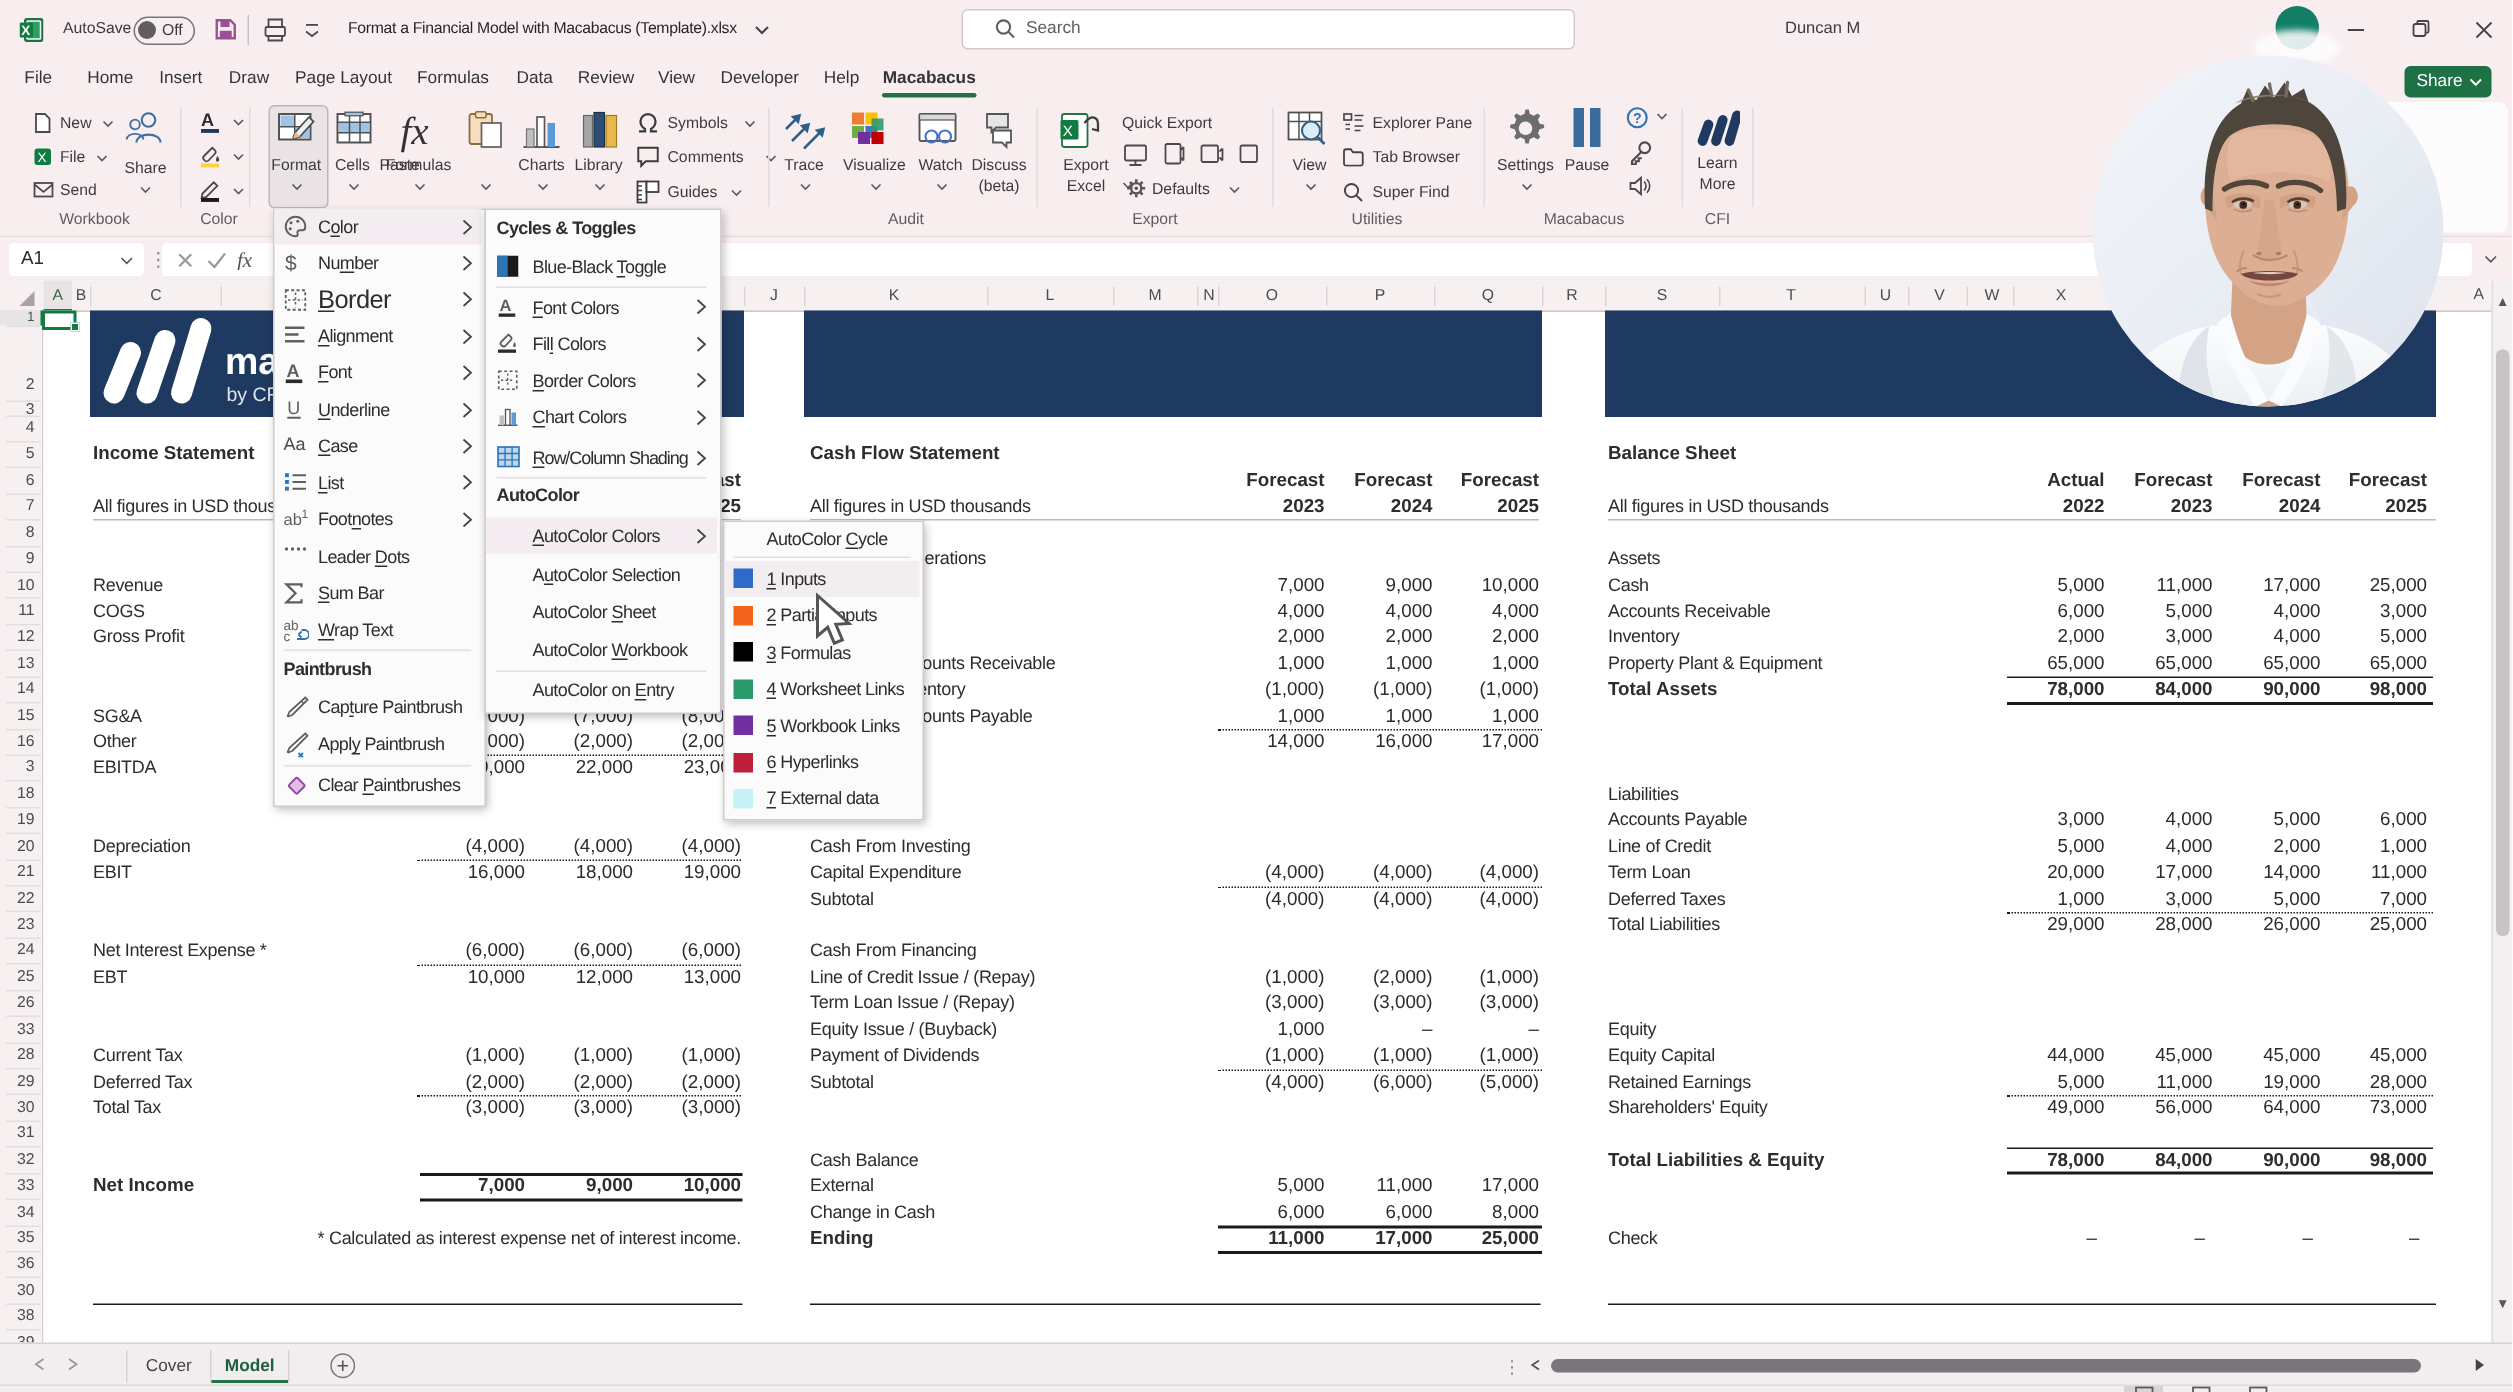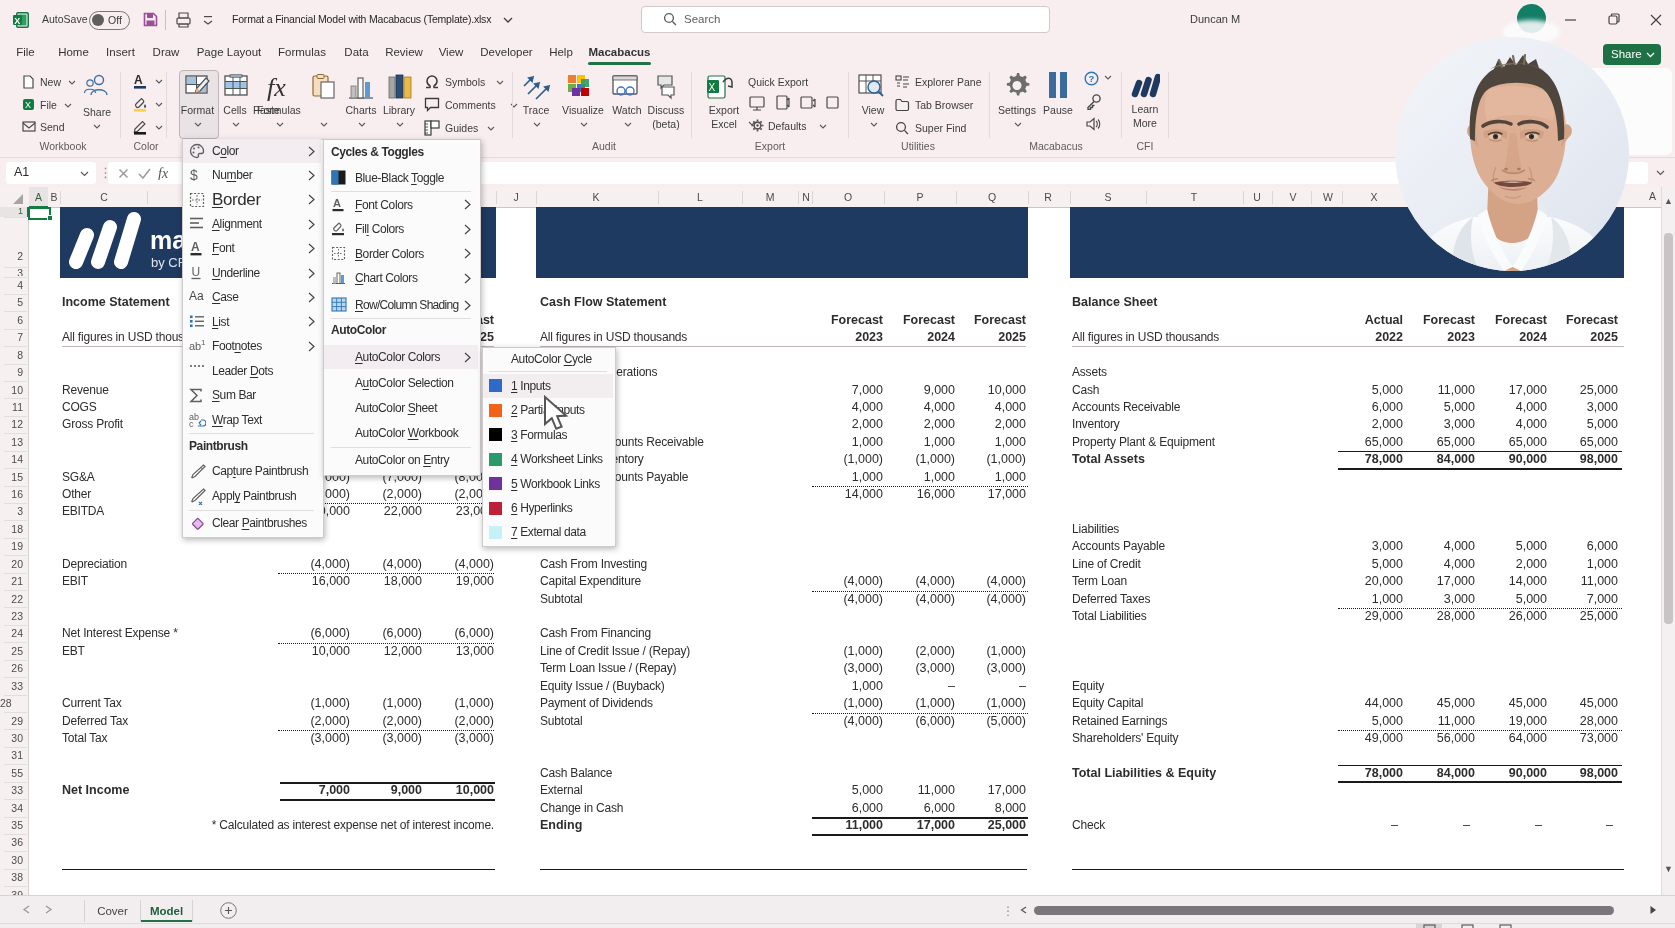--- a/index.html
+++ b/index.html
@@ -355,25 +355,25 @@
       <div style="position: absolute; left: 0px; top: 520.88px; width: 23px; text-align: right; font-size: 10.5px; color: rgb(76, 76, 76); height: 17.42px; line-height: 17.42px; clip: auto;">18</div>
       <div style="position: absolute; left: 0px; top: 538.3px; width: 23px; text-align: right; font-size: 10.5px; color: rgb(76, 76, 76); height: 17.42px; line-height: 17.42px; clip: auto;">19</div>
       <div style="position: absolute; left: 0px; top: 555.72px; width: 23px; text-align: right; font-size: 10.5px; color: rgb(76, 76, 76); height: 17.42px; line-height: 17.42px; clip: auto;">20</div>
       <div style="position: absolute; left: 0px; top: 573.14px; width: 23px; text-align: right; font-size: 10.5px; color: rgb(76, 76, 76); height: 17.42px; line-height: 17.42px; clip: auto;">21</div>
       <div style="position: absolute; left: 0px; top: 590.56px; width: 23px; text-align: right; font-size: 10.5px; color: rgb(76, 76, 76); height: 17.42px; line-height: 17.42px; clip: auto;">22</div>
       <div style="position: absolute; left: 0px; top: 607.98px; width: 23px; text-align: right; font-size: 10.5px; color: rgb(76, 76, 76); height: 17.42px; line-height: 17.42px; clip: auto;">23</div>
       <div style="position: absolute; left: 0px; top: 625.4px; width: 23px; text-align: right; font-size: 10.5px; color: rgb(76, 76, 76); height: 17.42px; line-height: 17.42px; clip: auto;">24</div>
       <div style="position: absolute; left: 0px; top: 642.82px; width: 23px; text-align: right; font-size: 10.5px; color: rgb(76, 76, 76); height: 17.42px; line-height: 17.42px; clip: auto;">25</div>
       <div style="position: absolute; left: 0px; top: 660.24px; width: 23px; text-align: right; font-size: 10.5px; color: rgb(76, 76, 76); height: 17.42px; line-height: 17.42px; clip: auto;">26</div>
       <div style="position: absolute; left: 0px; top: 677.66px; width: 23px; text-align: right; font-size: 10.5px; color: rgb(76, 76, 76); height: 17.42px; line-height: 17.42px; clip: auto;">33</div>
-      <div style="position: absolute; left: 0px; top: 695.08px; width: 23px; text-align: left; font-size: 10.5px; color: rgb(76, 76, 76); height: 17.42px; line-height: 17.42px; clip: auto;">28</div>
+      <div style="position: absolute; left: 0px; top: 695.08px; width: 23px; text-align: right; font-size: 10.5px; color: rgb(76, 76, 76); height: 17.42px; line-height: 17.42px; clip: auto;">28</div>
       <div style="position: absolute; left: 0px; top: 712.5px; width: 23px; text-align: right; font-size: 10.5px; color: rgb(76, 76, 76); height: 17.42px; line-height: 17.42px; clip: auto;">29</div>
       <div style="position: absolute; left: 0px; top: 729.92px; width: 23px; text-align: right; font-size: 10.5px; color: rgb(76, 76, 76); height: 17.42px; line-height: 17.42px; clip: auto;">30</div>
       <div style="position: absolute; left: 0px; top: 747.34px; width: 23px; text-align: right; font-size: 10.5px; color: rgb(76, 76, 76); height: 17.42px; line-height: 17.42px; clip: auto;">31</div>
-      <div style="position: absolute; left: 0px; top: 764.76px; width: 23px; text-align: right; font-size: 10.5px; color: rgb(76, 76, 76); height: 17.42px; line-height: 17.42px; clip: auto;">55</div>
+      <div style="position: absolute; left: 0px; top: 764.76px; width: 23px; text-align: right; font-size: 10.5px; color: rgb(76, 76, 76); height: 17.42px; line-height: 17.42px; clip: auto;">32</div>
       <div style="position: absolute; left: 0px; top: 782.18px; width: 23px; text-align: right; font-size: 10.5px; color: rgb(76, 76, 76); height: 17.42px; line-height: 17.42px; clip: auto;">33</div>
       <div style="position: absolute; left: 0px; top: 799.6px; width: 23px; text-align: right; font-size: 10.5px; color: rgb(76, 76, 76); height: 17.42px; line-height: 17.42px; clip: auto;">34</div>
       <div style="position: absolute; left: 0px; top: 817.02px; width: 23px; text-align: right; font-size: 10.5px; color: rgb(76, 76, 76); height: 17.42px; line-height: 17.42px; clip: auto;">35</div>
       <div style="position: absolute; left: 0px; top: 834.44px; width: 23px; text-align: right; font-size: 10.5px; color: rgb(76, 76, 76); height: 17.42px; line-height: 17.42px; clip: auto;">36</div>
       <div style="position: absolute; left: 0px; top: 851.86px; width: 23px; text-align: right; font-size: 10.5px; color: rgb(76, 76, 76); height: 17.42px; line-height: 17.42px; clip: auto;">30</div>
       <div style="position: absolute; left: 0px; top: 869.28px; width: 23px; text-align: right; font-size: 10.5px; color: rgb(76, 76, 76); height: 17.42px; line-height: 17.42px; clip: auto;">38</div>
       <div style="position: absolute; left: 0px; top: 886.7px; width: 23px; text-align: right; font-size: 10.5px; color: rgb(76, 76, 76); height: 17.42px; line-height: 17.42px; clip: rect(0px, 23px, 8px, 0px);">39</div>
       <div style="position: absolute; left: 4px; top: 276.5px; width: 23px; height: 0px; border-top: 1px solid rgb(227, 221, 223);"></div>
       <div style="position: absolute; left: 4px; top: 293.92px; width: 23px; height: 0px; border-top: 1px solid rgb(227, 221, 223);"></div>
       <div style="position: absolute; left: 4px; top: 311.34px; width: 23px; height: 0px; border-top: 1px solid rgb(227, 221, 223);"></div>

